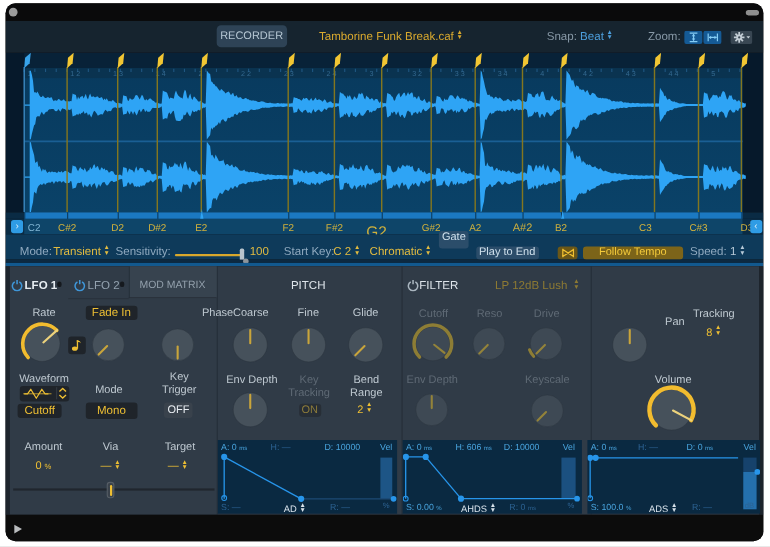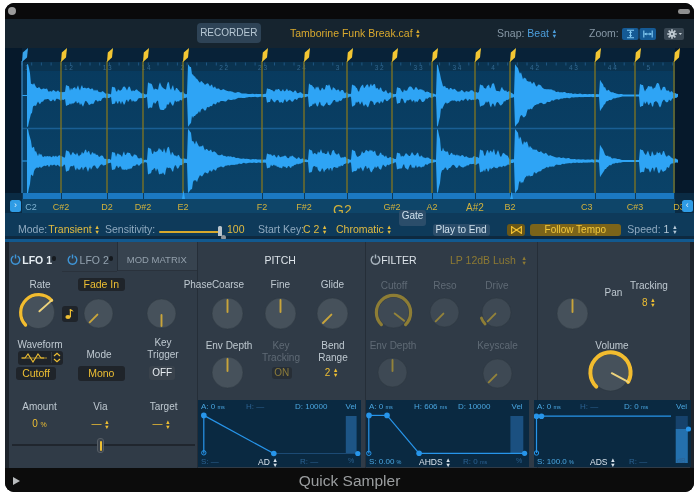--- a/index.html
+++ b/index.html
@@ -386,13 +386,12 @@
 <circle cx="2.5" cy="53" r="2.2" fill="none" stroke="#2795ea" stroke-width="1"></circle>
 <circle cx="154.5" cy="29" r="2.6" fill="#2795ea"></circle>
 </svg>
       <div style="position:absolute;left:3px;top:57px;font-size:8px;color:#4aa6e0;white-space:nowrap">S: 100.0 <span style="font-size:5.5px">%</span></div>
       <div style="position:absolute;left:56px;top:57px;font-size:8.5px;color:#d9e3ec;white-space:nowrap">ADS<span class="ud">▲<br>▼</span></div>
       <div style="position:absolute;left:95px;top:57px;font-size:8px;color:#2c6292;white-space:nowrap">R: —</div>
       <div style="position:absolute;left:143px;top:57px;font-size:7px;color:#2c6292;white-space:nowrap">dB</div>
     </div>
 <div class="ab" style="left:0;top:465px;width:689px;height:24.7px;background:#0c0c0c"></div>
 <div class="ab" style="left:8px;top:474px;width:0;height:0;border-left:7px solid #b9bcbe;border-top:4.5px solid transparent;border-bottom:4.5px solid transparent"></div>
-<div class="ab" style="left:0;top:469px;width:689px;text-align:center;color:#9b9ea0;font-size:15.5px">Quick Sampler</div>
 </div>
 </body></html>

